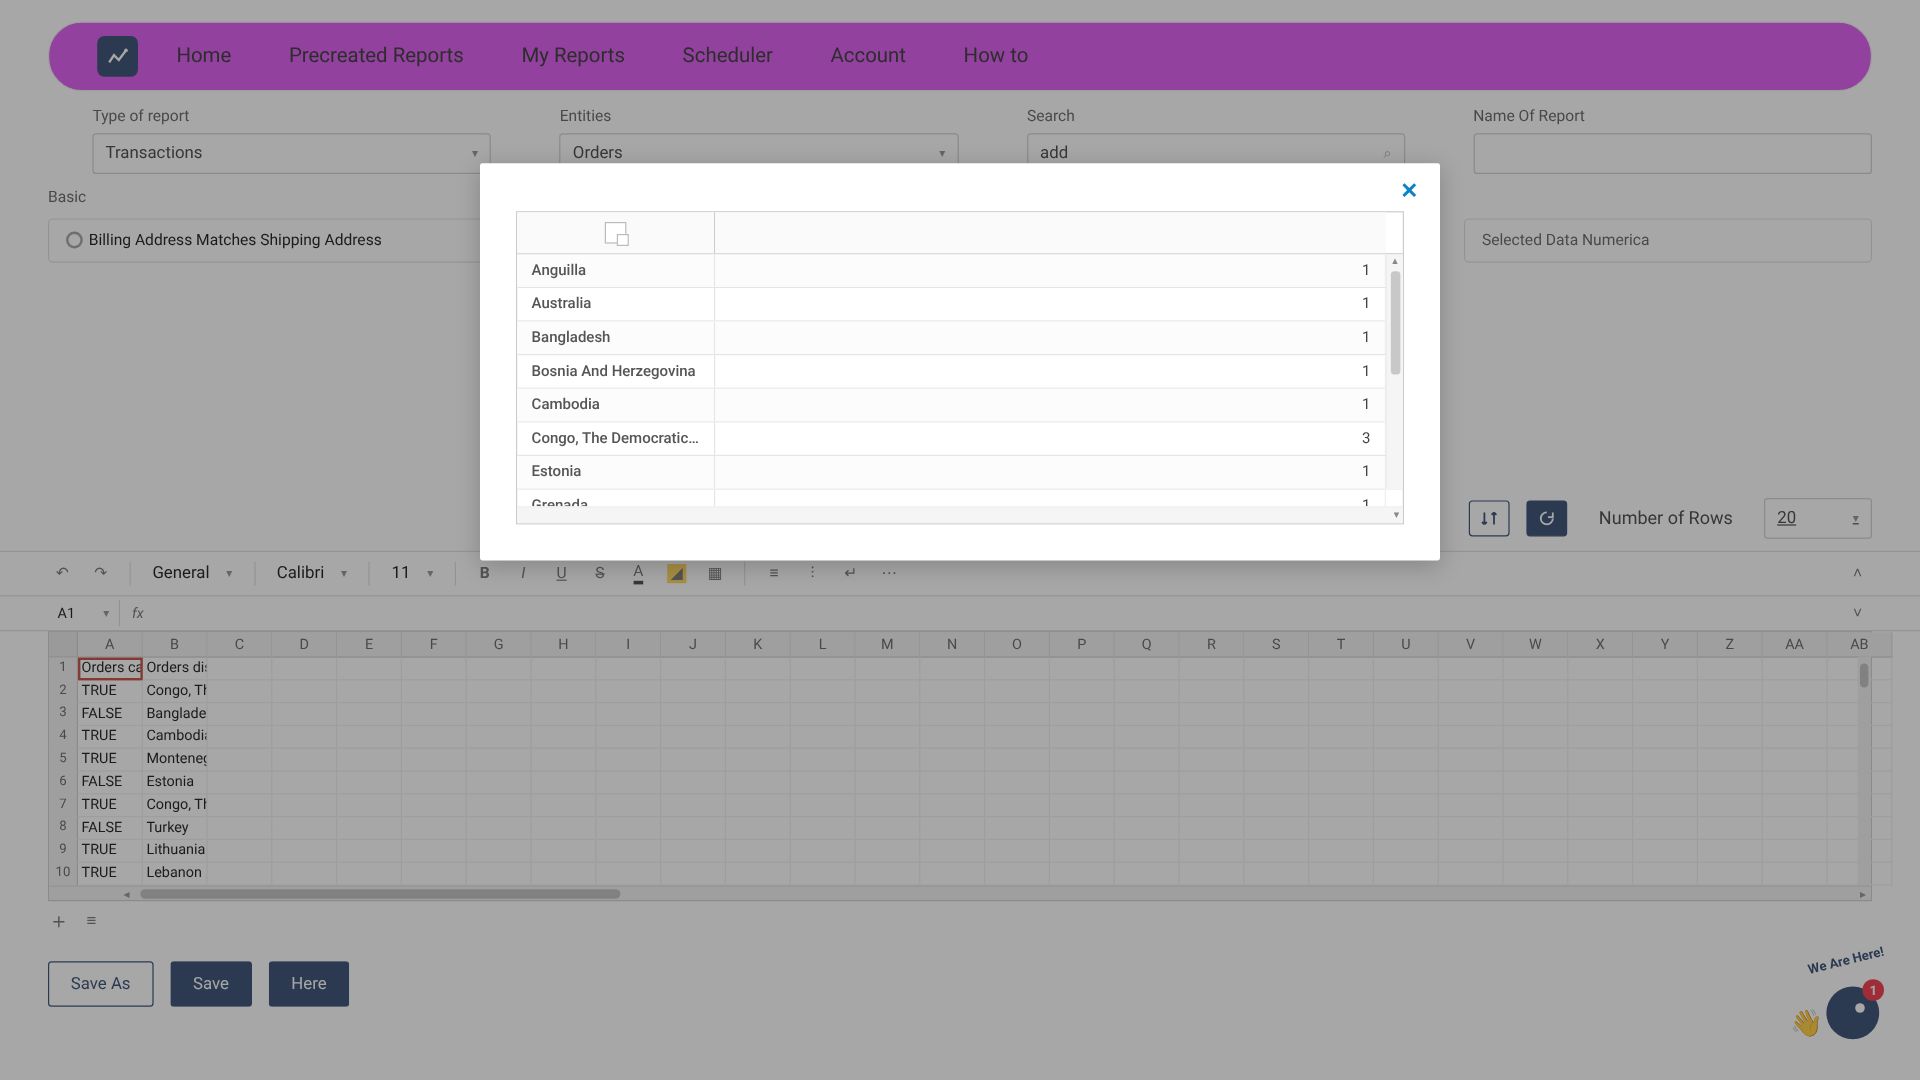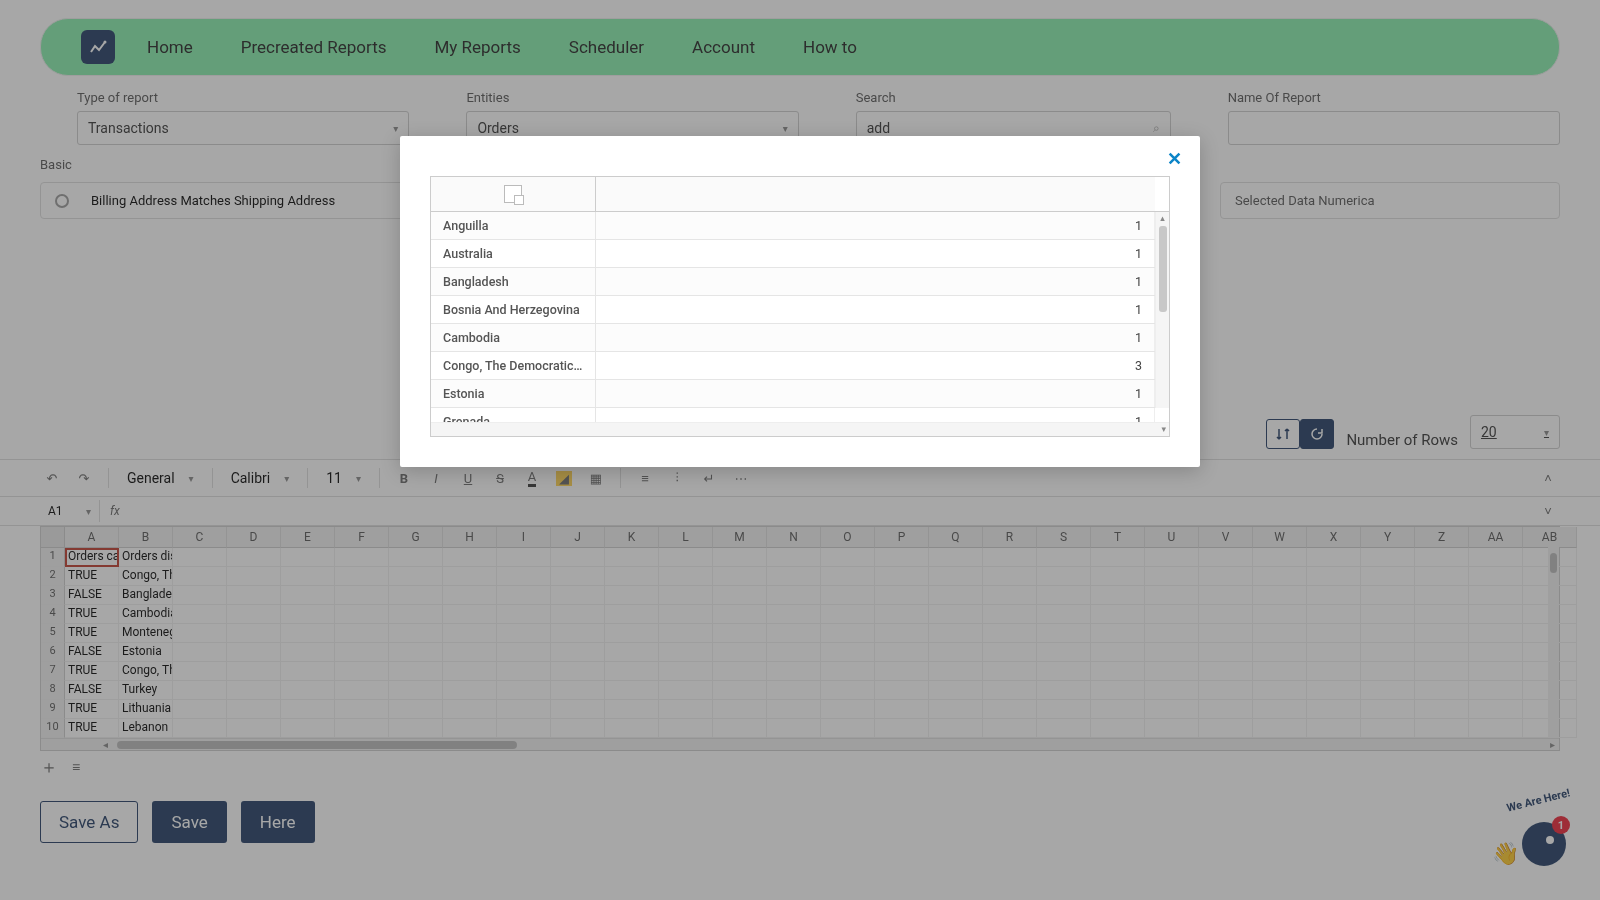--- a/index.html
+++ b/index.html
@@ -1,39 +1,39 @@
 <!DOCTYPE html>
 <html><head>
 <meta charset="utf-8">
 <style>
 * { box-sizing: border-box; margin: 0; padding: 0; }
 body { font-family: -apple-system, BlinkMacSystemFont, "Segoe UI", Roboto, sans-serif; font-size: 13px; background: #fff; width: 1600px; height: 900px; overflow: hidden; position: relative; }
 
 
-.topbar { display: flex; align-items: center; padding: 10px 40px; gap: 8px; background: #86efac; border: 1px solid #eee; border-radius: 28px; margin: 18px 40px 0 40px; }
+.topbar { display: flex; align-items: center; padding: 10px 40px; gap: 8px; background: #d946ef; border: 1px solid #eee; border-radius: 28px; margin: 18px 40px 0 40px; }
 .logo { width: 34px; height: 34px; background: #1f3a63; border-radius: 6px; display: flex; align-items: center; justify-content: center; color: #fff; font-size: 16px; }
 .nav-item { padding: 8px 24px; font-size: 17px; color: #222; cursor: pointer; }
 
 
 .filters { display: flex; gap: 20px; padding: 14px 40px 8px 40px; }
 .filter-group { display: flex; flex-direction: column; gap: 6px; margin-left: 37px; }
 .filter-label { font-size: 13px; color: #555; }
 .select-box, .input-box { height: 34px; border: 1px solid #ccc; border-radius: 3px; padding: 0 10px; display: flex; align-items: center; justify-content: space-between; background: #fff; color: #333; font-size: 14px; }
 .chev { font-size: 10px; color: #888; }
 .search-icon { color: #aaa; font-size: 12px; }
 
 
 .basic-label { padding: 4px 40px; font-size: 13px; color: #555; }
 .basic-row { display: flex; gap: 20px; padding: 6px 40px; }
-.checkbox-card { border: 1px solid #ddd; border-radius: 4px; padding: 10px 14px; display: flex; align-items: flex-end; gap: 22px; background: #fff; flex: 1; }
+.checkbox-card { border: 1px solid #ddd; border-radius: 4px; padding: 10px 14px; display: flex; align-items: flex-start; gap: 5px; background: #fff; flex: 1; }
 .radio-circle { width: 14px; height: 14px; border: 2px solid #999; border-radius: 50%; }
 .selected-card { border: 1px solid #ddd; border-radius: 4px; padding: 10px 14px; background: #fff; width: 340px; color: #555; }
 
 
-.controls-row { display: flex; justify-content: flex-end; align-items: flex-end; padding: 10px 40px; margin-top: 180px; }
+.controls-row { display: flex; justify-content: flex-end; align-items: center; gap: 14px; padding: 10px 40px; margin-top: 180px; }
 .icon-btn { width: 34px; height: 30px; border: 1px solid #1f3a63; border-radius: 3px; display: flex; align-items: center; justify-content: center; background: #fff; color: #1f3a63; cursor: pointer; }
 .icon-btn.filled { background: #1f3a63; color: #fff; }
 .rows-label { font-size: 15px; color: #333; margin: 0 12px; }
 .rows-select { width: 90px; text-decoration: underline; }
 
 
 .sheet-toolbar { display: flex; align-items: center; gap: 8px; padding: 6px 40px; border-top: 1px solid #ddd; border-bottom: 1px solid #ddd; background: #fff; }
 .tb-icon { width: 24px; height: 24px; display: flex; align-items: center; justify-content: center; color: #666; font-size: 13px; cursor: pointer; }
 .tb-select { border: none; background: transparent; font-size: 14px; display: flex; align-items: center; gap: 14px; padding: 0 6px; }
 .tb-sep { width: 1px; height: 20px; background: #ddd; margin: 0 4px; }
@@ -55,21 +55,21 @@
 .sheet-hscroll { height: 12px; background: #f0f0f0; border-top: 1px solid #ddd; position: relative; }
 .sheet-hscroll-thumb { position: absolute; left: 76px; top: 2px; height: 8px; width: 400px; background: #bbb; border-radius: 4px; }
 .sheet-vscroll { position: absolute; right: 0; top: 20px; bottom: 12px; width: 11px; background: #f0f0f0; }
 .sheet-vscroll-thumb { position: absolute; top: 6px; left: 2px; width: 7px; height: 20px; background: #bbb; border-radius: 4px; }
 
 
 .sheet-tabs { display: flex; align-items: center; gap: 14px; padding: 4px 40px; font-size: 14px; color: #666; }
 
 
 .bottom-btns { display: flex; gap: 14px; padding: 18px 40px; }
-.btn { padding: 10px 18px; border-radius: 3px; font-size: 17px; cursor: pointer; border: 1px solid transparent; }
+.btn { padding: 10px 18px; border-radius: 3px; font-size: 14px; cursor: pointer; border: 1px solid transparent; }
 .btn-outline { background: #fff; border-color: #1f3a63; color: #1f3a63; }
 .btn-primary { background: #1f3a63; color: #fff; }
 
 
 .chat-widget { position: absolute; right: 28px; bottom: 28px; width: 74px; height: 74px; }
 .chat-bubble { position: absolute; right: 6px; bottom: 6px; width: 44px; height: 44px; background: #1f3a63; border-radius: 50%; display: flex; align-items: center; justify-content: center; }
 .chat-dot { width: 8px; height: 8px; background: #fff; border-radius: 50%; position: absolute; top: 14px; right: 12px; }
 .chat-badge { position: absolute; top: 18px; right: 2px; width: 18px; height: 18px; background: #e23; color: #fff; border-radius: 50%; font-size: 11px; display: flex; align-items: center; justify-content: center; font-weight: bold; }
 .chat-text { position: absolute; top: -4px; left: 8px; font-size: 11px; font-weight: bold; color: #1f3a63; transform: rotate(-14deg); }
 .wave-emoji { position: absolute; left: -6px; bottom: 6px; font-size: 22px; }

